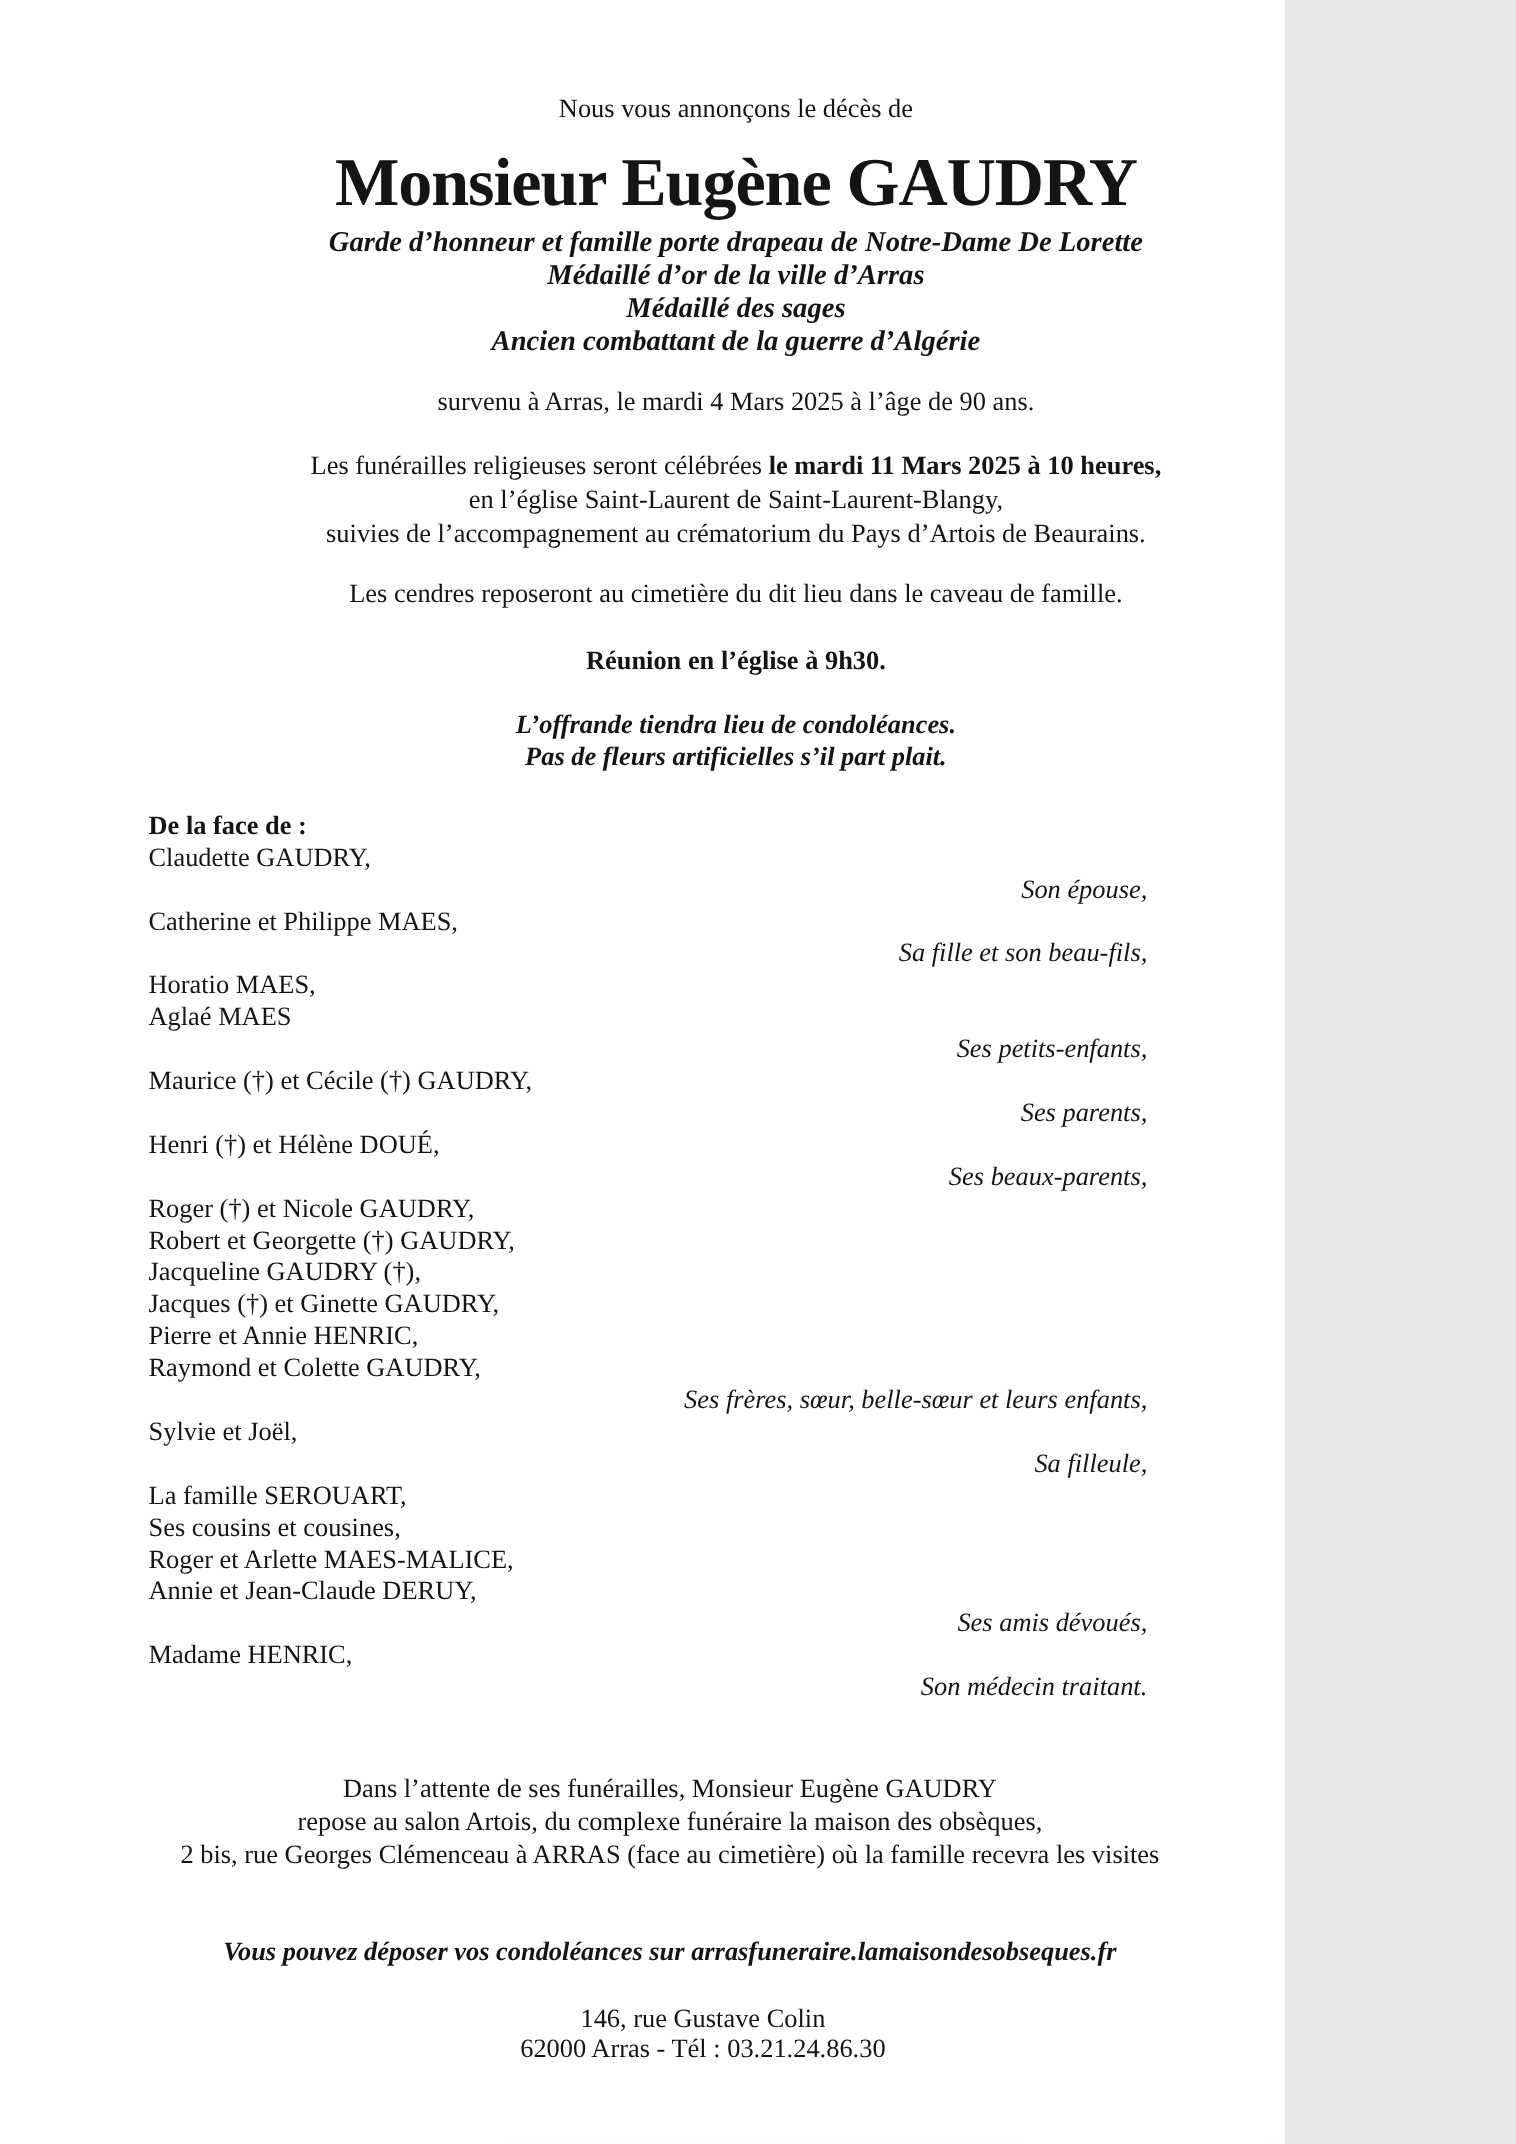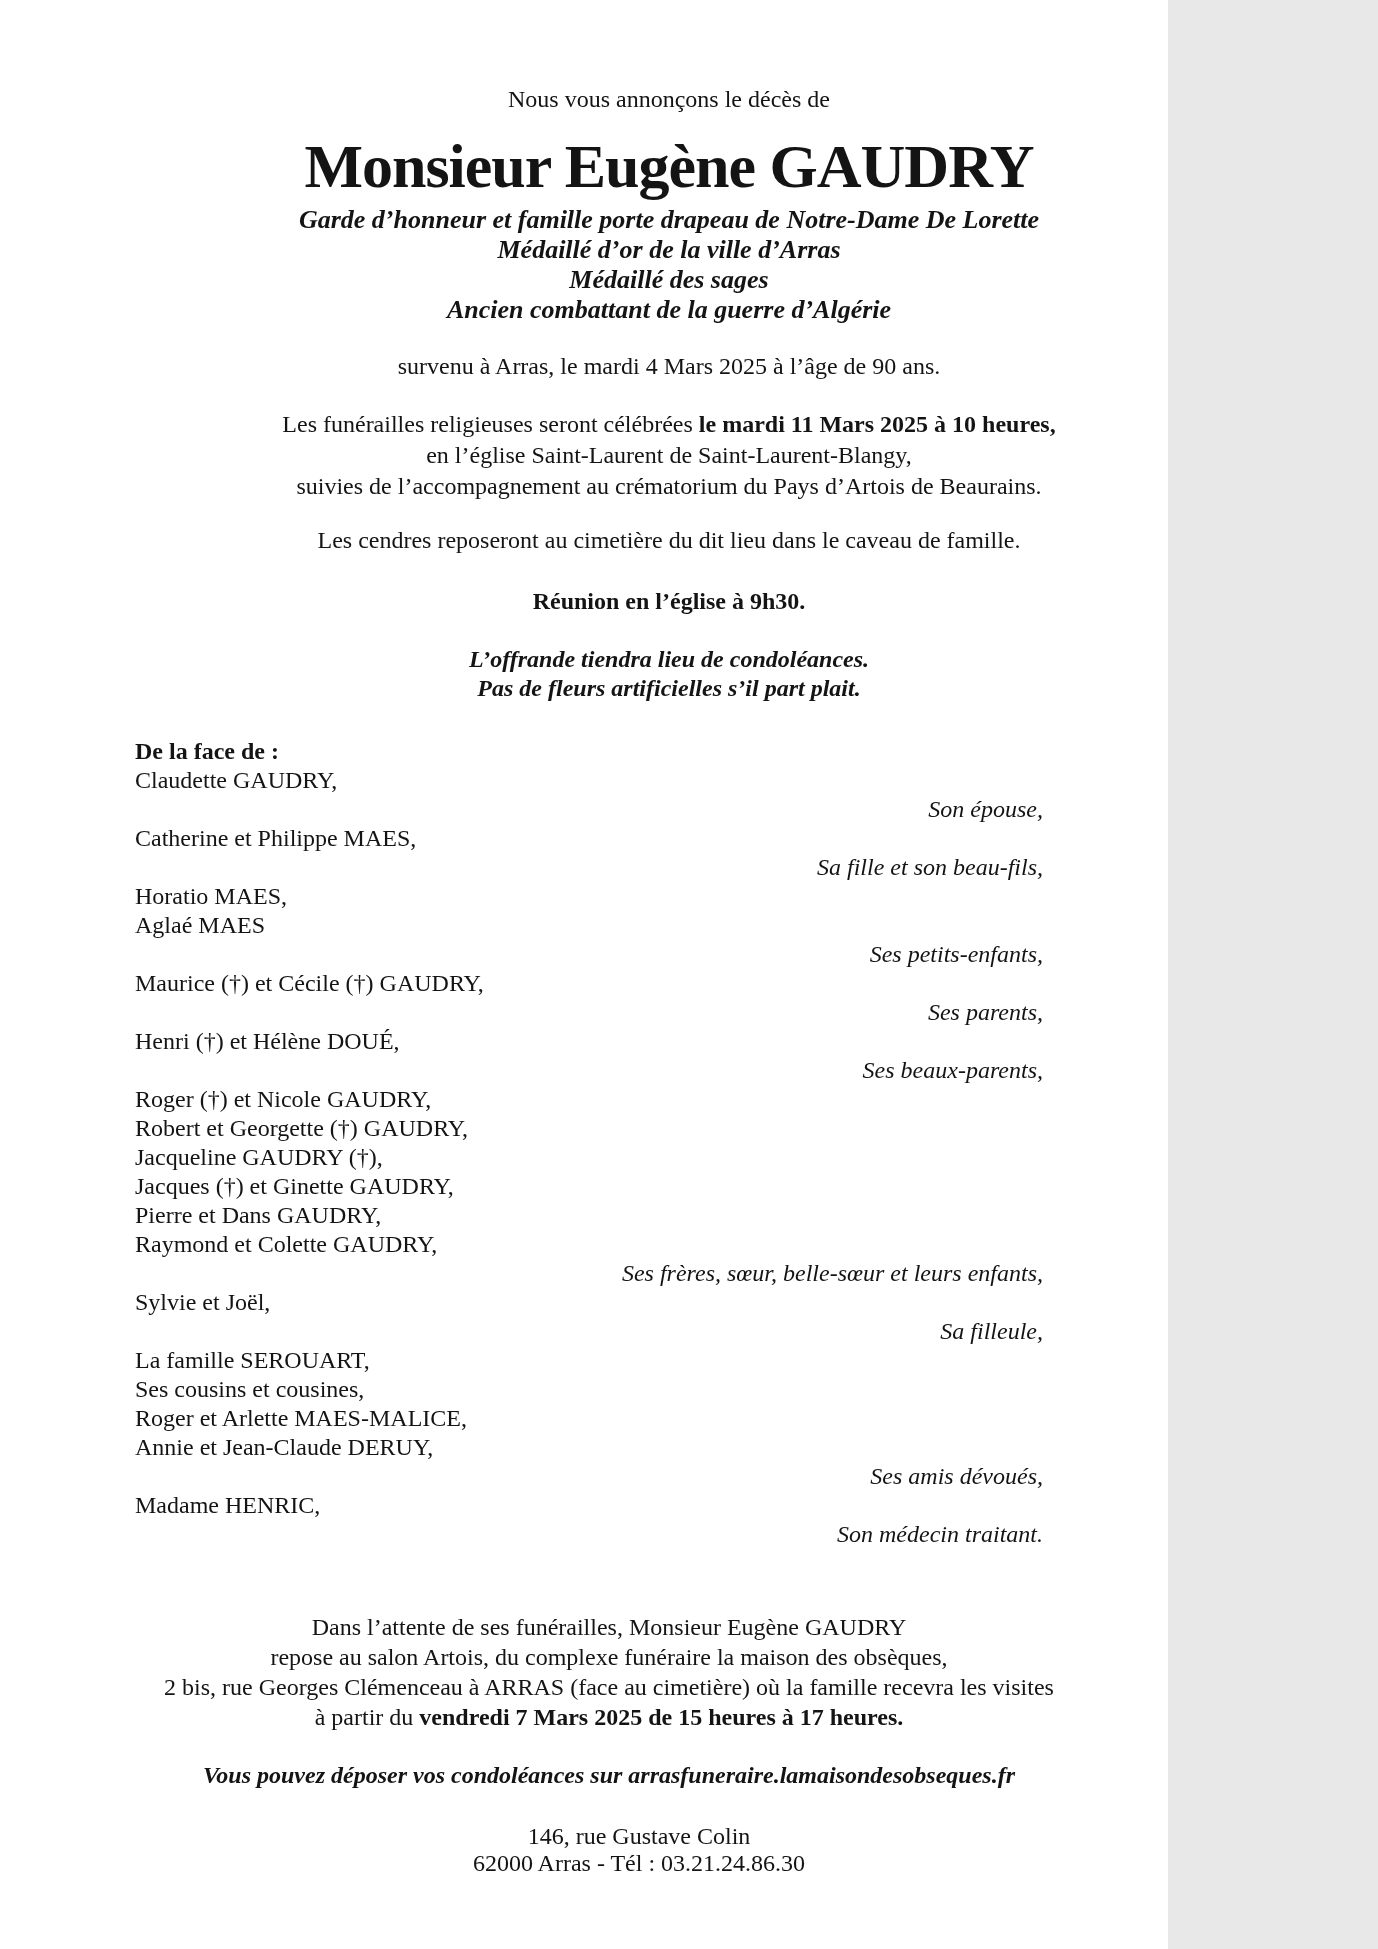--- a/index.html
+++ b/index.html
@@ -85,39 +85,38 @@
       <div class="fam-line left">Aglaé MAES</div>
       <div class="fam-line right">Ses petits-enfants,</div>
       <div class="fam-line left">Maurice (†) et Cécile (†) GAUDRY,</div>
       <div class="fam-line right">Ses parents,</div>
       <div class="fam-line left">Henri (†) et Hélène DOUÉ,</div>
       <div class="fam-line right">Ses beaux-parents,</div>
       <div class="fam-line left">Roger (†) et Nicole GAUDRY,</div>
       <div class="fam-line left">Robert et Georgette (†) GAUDRY,</div>
       <div class="fam-line left">Jacqueline GAUDRY (†),</div>
       <div class="fam-line left">Jacques (†) et Ginette GAUDRY,</div>
-      <div class="fam-line left">Pierre et Dans GAUDRY,</div>
+      <div class="fam-line left">Pierre et Annie HENRIC,</div>
       <div class="fam-line left">Raymond et Colette GAUDRY,</div>
       <div class="fam-line right">Ses frères, sœur, belle-sœur et leurs enfants,</div>
       <div class="fam-line left">Sylvie et Joël,</div>
       <div class="fam-line right">Sa filleule,</div>
       <div class="fam-line left">La famille SEROUART,</div>
       <div class="fam-line left">Ses cousins et cousines,</div>
       <div class="fam-line left">Roger et Arlette MAES-MALICE,</div>
       <div class="fam-line left">Annie et Jean-Claude DERUY,</div>
       <div class="fam-line right">Ses amis dévoués,</div>
       <div class="fam-line left">Madame HENRIC,</div>
       <div class="fam-line right">Son médecin traitant.</div>
     </div>
 
   <div class="abs band-visit visitation">
     <div>Dans l’attente de ses funérailles, Monsieur Eugène GAUDRY</div>
     <div>repose au salon Artois, du complexe funéraire la maison des obsèques,</div>
     <div>2 bis, rue Georges Clémenceau à ARRAS (face au cimetière) où la famille recevra les visites</div>
-    <div><span>à partir du </span><span class="bold">vendredi 7 Mars 2025 de 15 heures à 17 heures.</span></div>
   </div>
 
   <div class="abs band-visit condolences">Vous pouvez déposer vos condoléances sur arrasfuneraire.lamaisondesobseques.fr</div>
 
   <div class="abs band-footer footer">
     <div>146, rue Gustave Colin</div>
     <div>62000 Arras -  Tél : 03.21.24.86.30</div>
   </div>
 
 </div>

